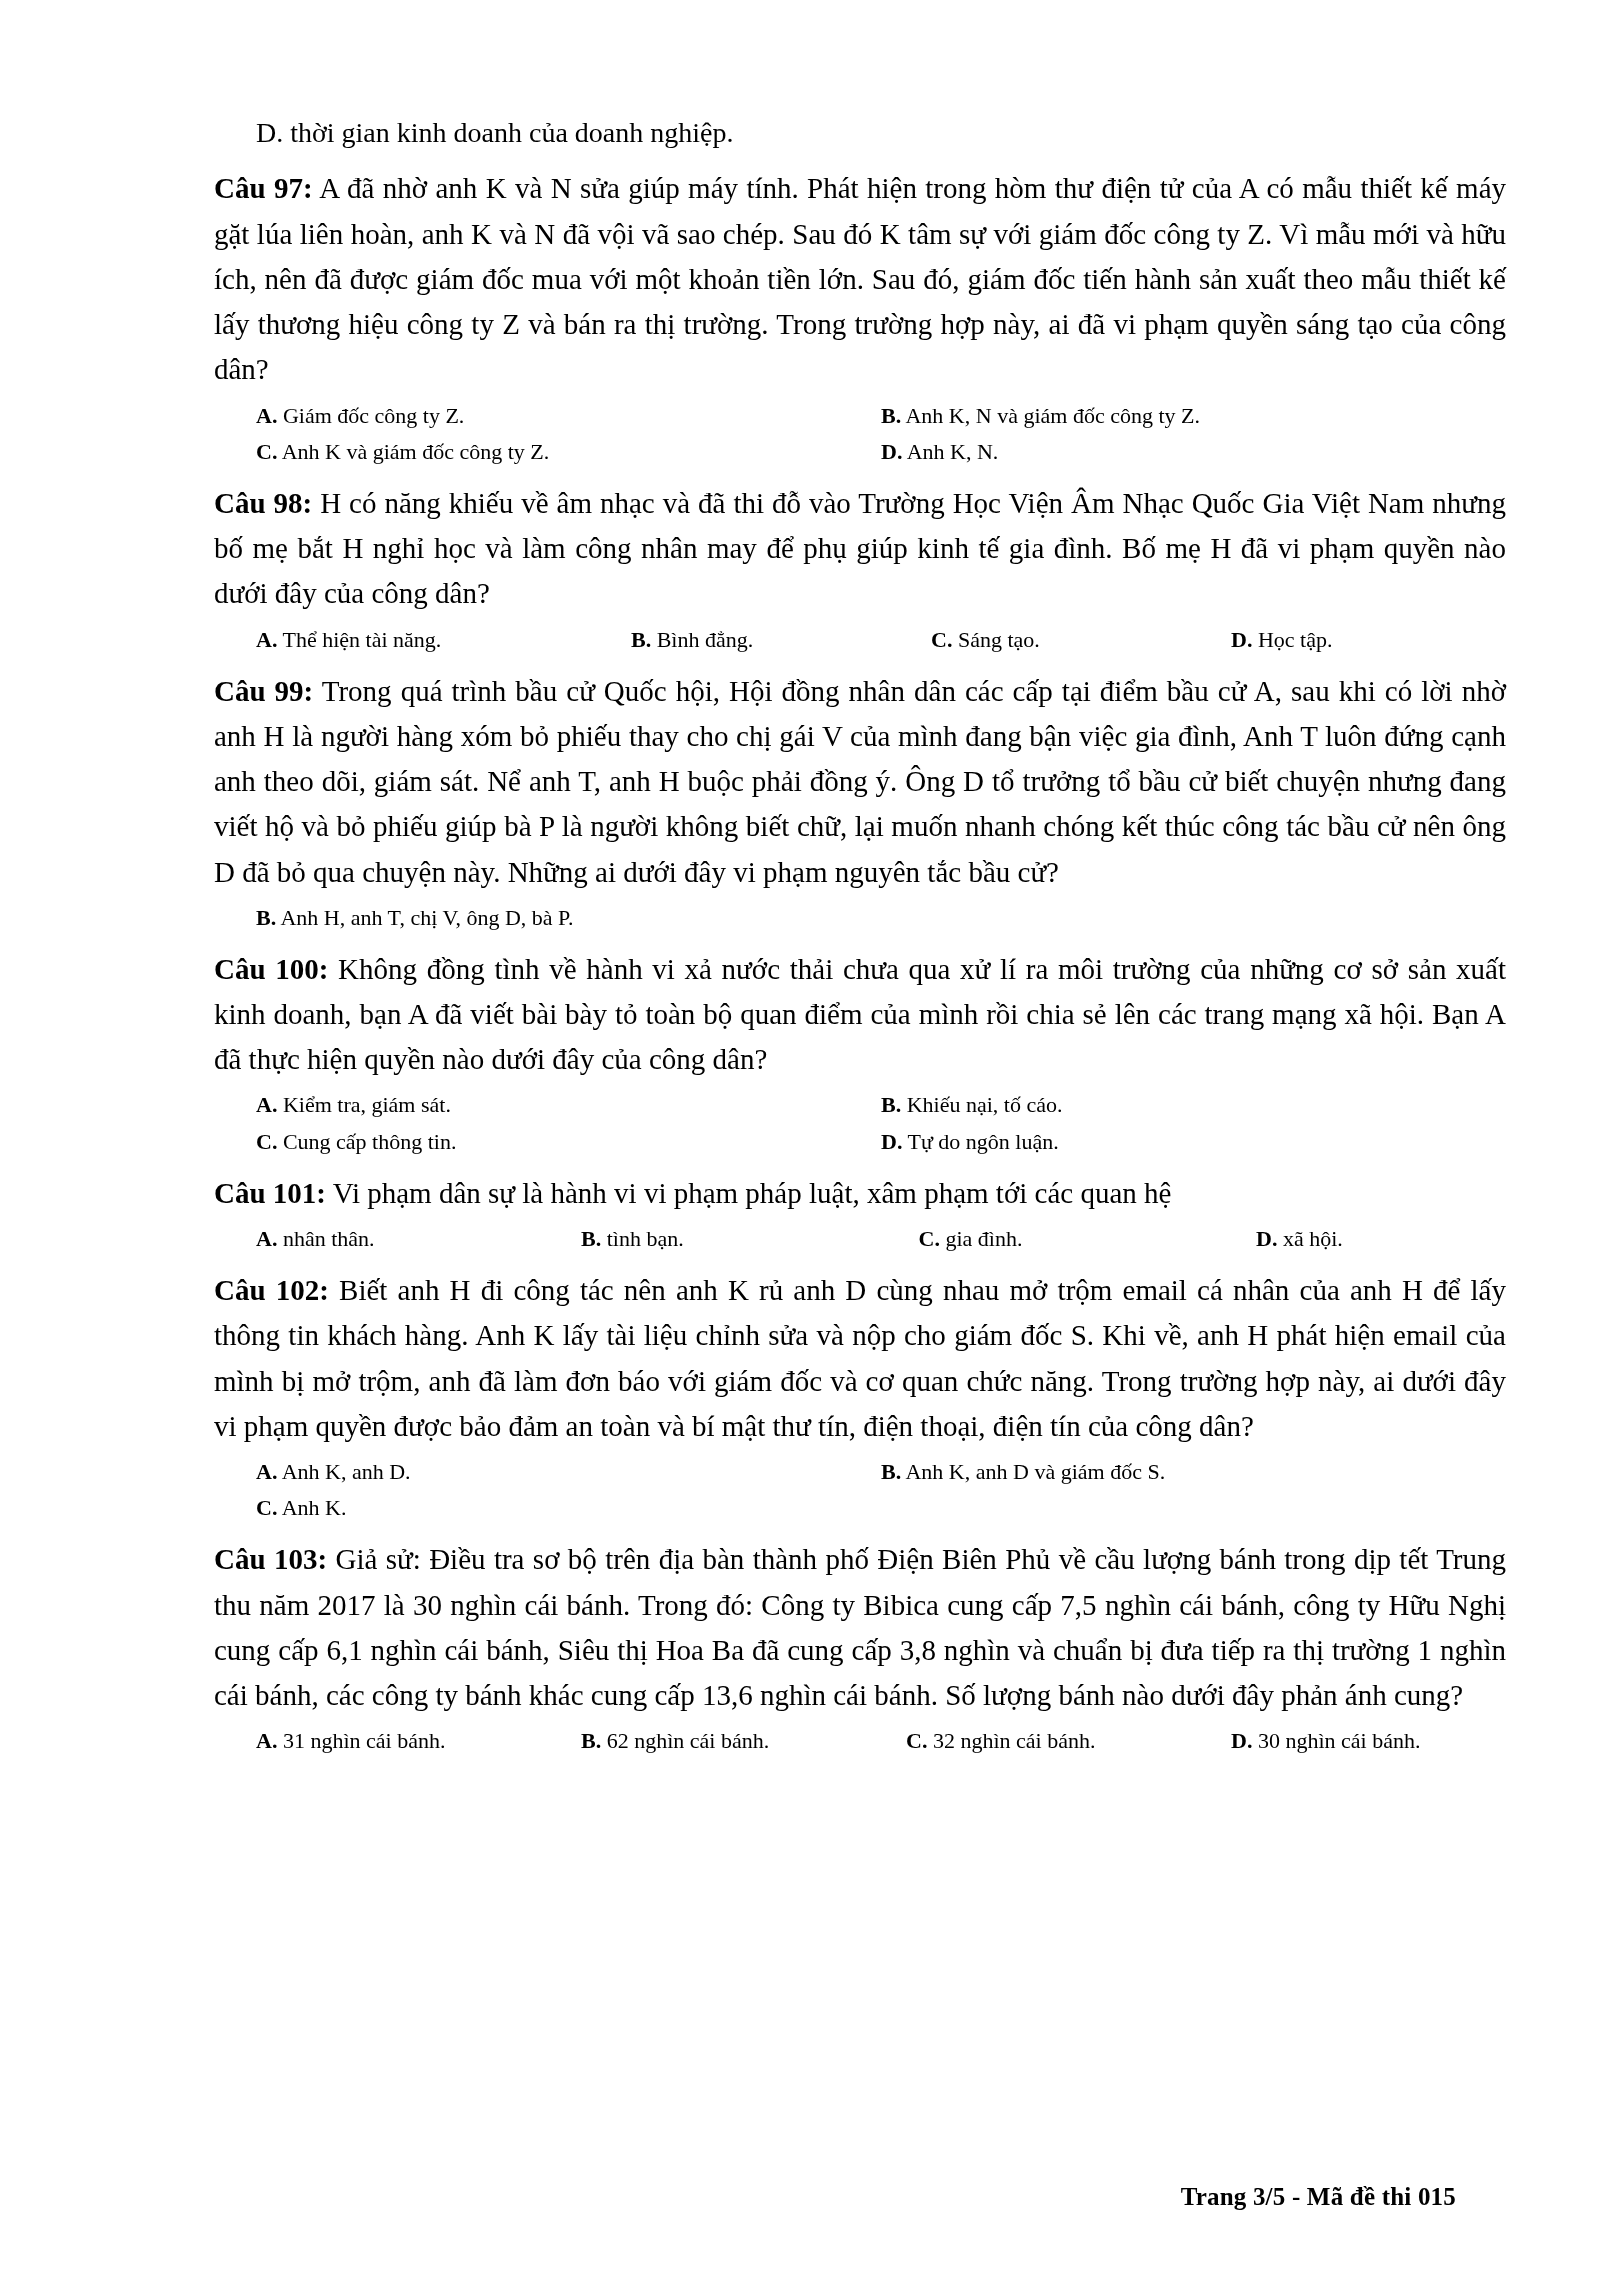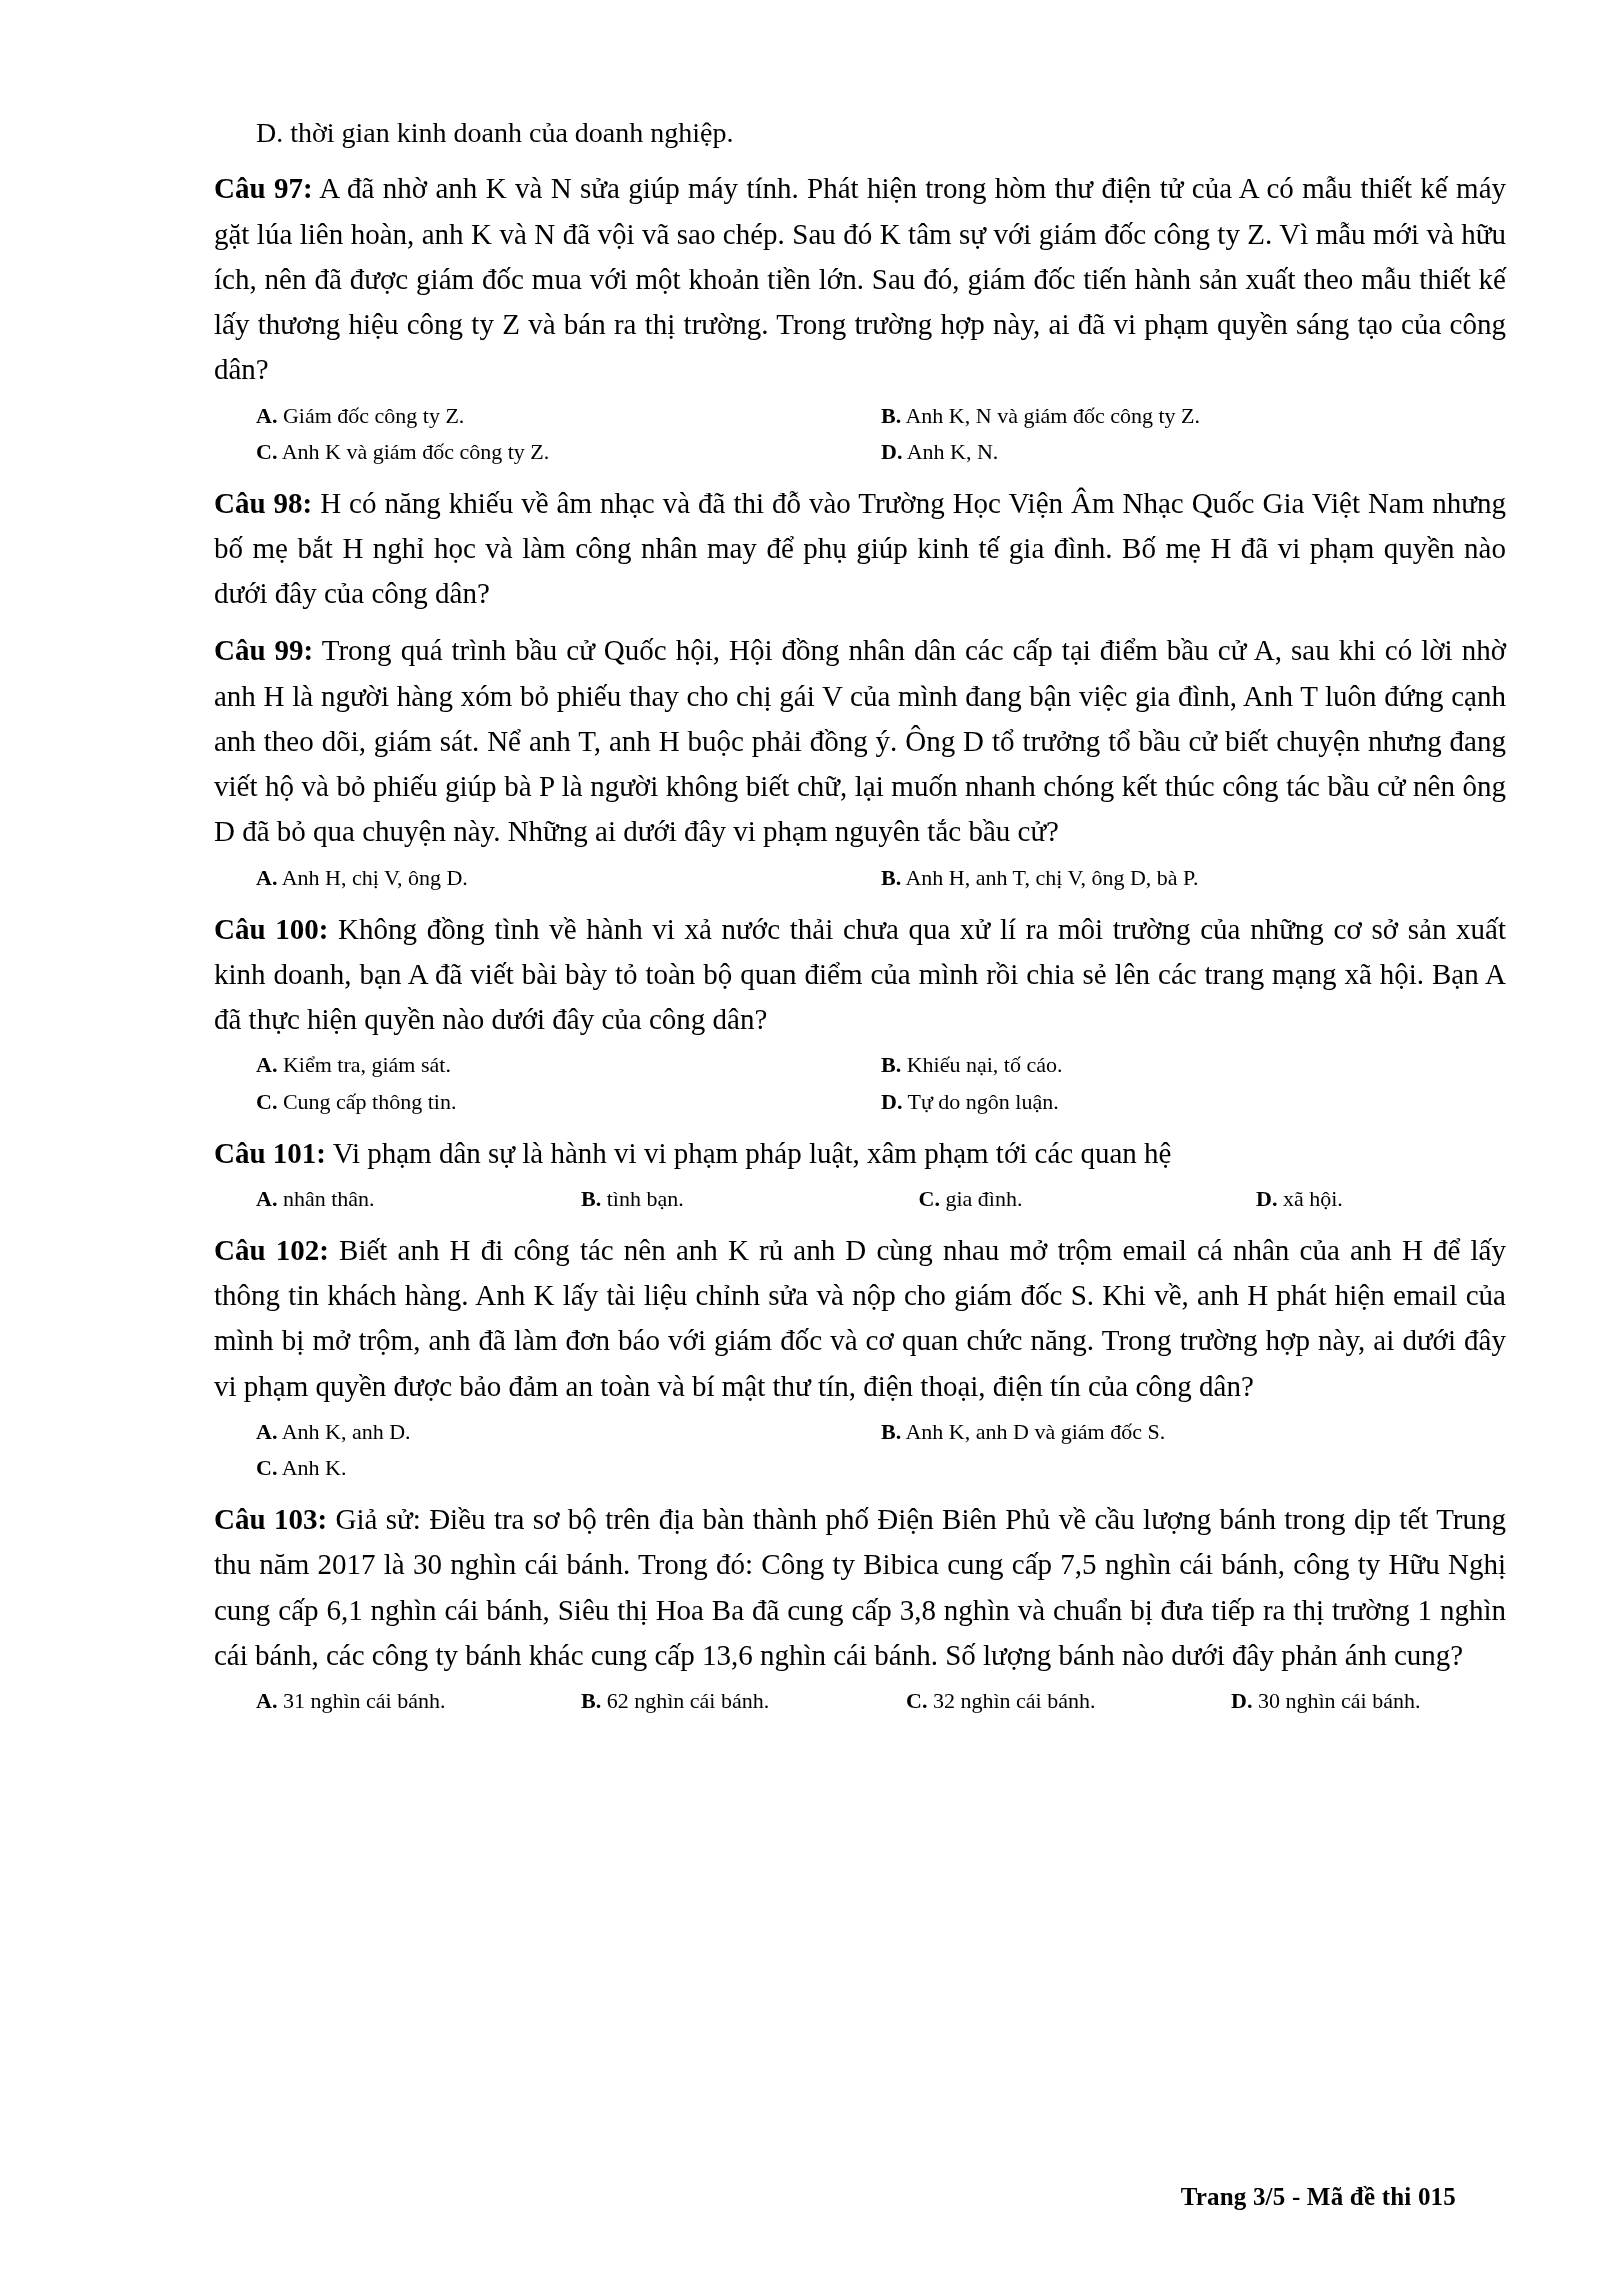--- a/index.html
+++ b/index.html
@@ -103,26 +103,31 @@
         <div class="opt"><b>B.</b><span> Anh K, N và giám đốc công ty Z.</span></div>
       </div>
       <div class="opt-line opt-2col">
         <div class="opt"><b>C.</b><span> Anh K và giám đốc công ty Z.</span></div>
         <div class="opt"><b>D.</b><span> Anh K, N.</span></div>
       </div>
     </div>
 
     <div class="question q98">
       <p class="para"><span class="qlabel">Câu 98:</span><span> H có năng khiếu về âm nhạc và đã thi đỗ vào Trường Học Viện Âm Nhạc Quốc Gia Việt Nam nhưng bố mẹ bắt H nghỉ học và làm công nhân may để phụ giúp kinh tế gia đình. Bố mẹ H đã vi phạm quyền nào dưới đây của công dân?</span></p>
+      <div class="opt-line opt-4col">
+        <div class="opt w-a"><b>A.</b><span> Thể hiện tài năng.</span></div>
+        <div class="opt w-b"><b>B.</b><span> Bình đẳng.</span></div>
+        <div class="opt w-c"><b>C.</b><span> Sáng tạo.</span></div>
+        <div class="opt w-d"><b>D.</b><span> Học tập.</span></div>
+      </div>
     </div>
 
     <div class="question">
       <p class="para"><span class="qlabel">Câu 99:</span><span> Trong quá trình bầu cử Quốc hội, Hội đồng nhân dân các cấp tại điểm bầu cử A, sau khi có lời nhờ anh H là người hàng xóm bỏ phiếu thay cho chị gái V của mình đang bận việc gia đình, Anh T luôn đứng cạnh anh theo dõi, giám sát. Nể anh T, anh H buộc phải đồng ý. Ông  D tổ trưởng tổ bầu cử biết chuyện nhưng đang viết hộ và bỏ phiếu giúp bà P là người không biết chữ, lại muốn nhanh chóng kết thúc công tác bầu cử nên ông D đã bỏ qua chuyện này. Những ai dưới đây vi phạm nguyên tắc bầu cử?</span></p>
       <div class="opt-line opt-2col">
-        <div class="opt"><b>A.</b><span> Anh H, chị V, ông D.</span></div>
         <div class="opt"><b>B.</b><span> Anh H, anh T, chị V, ông D, bà P.</span></div>
       </div>
     </div>
 
     <div class="question">
       <p class="para"><span class="qlabel">Câu 100:</span><span> Không đồng tình về hành vi xả nước thải chưa qua xử lí ra môi trường của những cơ sở sản xuất kinh doanh, bạn A đã viết bài bày tỏ toàn bộ quan điểm của mình rồi chia sẻ lên các trang mạng xã hội. Bạn A đã thực hiện quyền nào dưới đây của công dân?</span></p>
       <div class="opt-line opt-2col">
         <div class="opt"><b>A.</b><span> Kiểm tra, giám sát.</span></div>
         <div class="opt"><b>B.</b><span> Khiếu nại, tố cáo.</span></div>
       </div>

